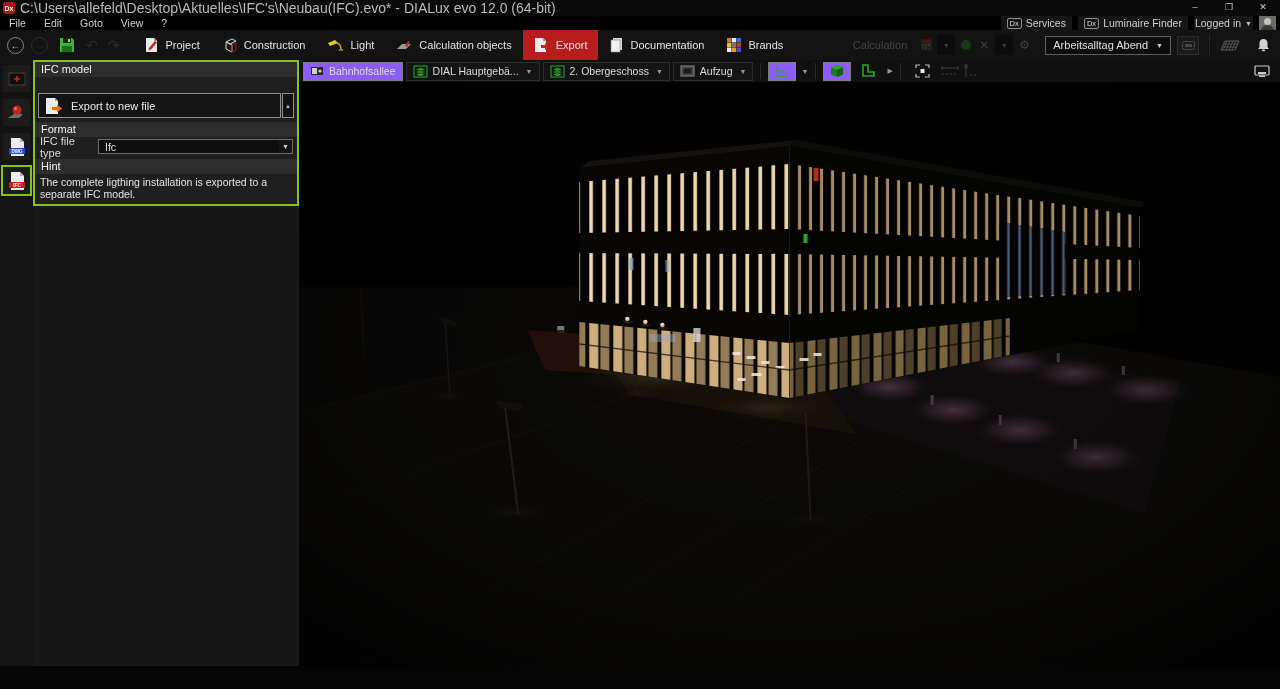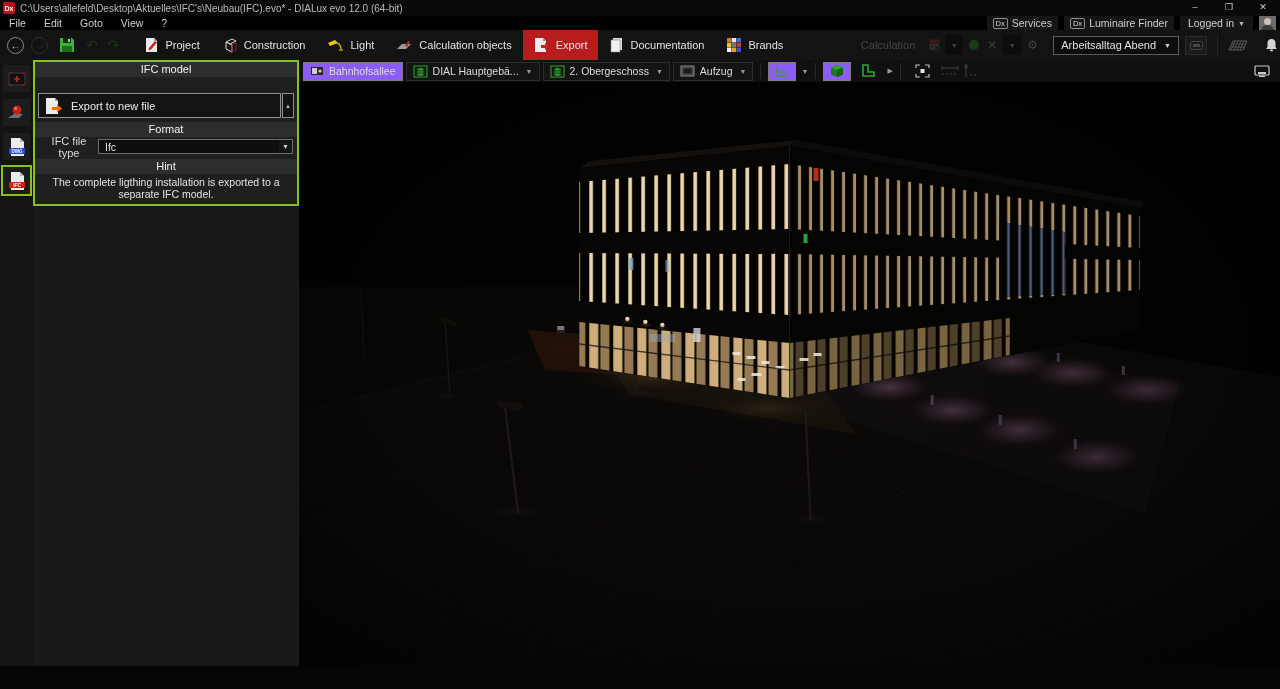--- a/index.html
+++ b/index.html
@@ -5,64 +5,64 @@
   * { margin:0; padding:0; box-sizing:border-box; }
   html,body { width:1280px; height:689px; background:#000; overflow:hidden;
               font-family:"Liberation Sans", sans-serif; }
   .app { position:relative; width:1280px; height:689px; background:#050505; }
 
   
   .titlebar { height:16px; background:#0a0a0a; display:flex; align-items:center; padding:0 0 0 3px; }
   .app-icon { width:12px; height:12px; background:#b5161c; border-radius:2px; margin-right:5px;
               display:flex; align-items:center; justify-content:center; }
   .app-icon span { color:#fff; font-size:7px; font-weight:bold; }
-  .win-title { font-size:10px; color:#b9b9b9; white-space:nowrap; }
+  .win-title { font-size:14px; color:#b9b9b9; white-space:nowrap; }
   .win-controls { margin-left:auto; display:flex; height:16px; }
   .win-controls span { width:34px; text-align:center; color:#cfcfcf; font-size:9px; line-height:15px; }
 
   
   .menubar { height:14px; background:#000; display:flex; align-items:center; font-size:10.5px; color:#cfcfcf; }
   .menu-item { padding:0 9px; cursor:default;text-align:right; }
   .menu-right { margin-left:auto; display:flex; align-items:center; gap:6px; padding-right:4px; }
   .dx-btn { display:flex; align-items:center; gap:4px; background:#161616; padding:1px 6px; }
   .dx-badge { border:1px solid #8f8f8f; color:#d8d8d8; font-size:7.5px; padding:0 2px; border-radius:2px; }
-  .logged { display:flex; align-items:center; gap:4px; background:#161616; padding:1px 8px; }
+  .logged { display:flex; align-items:center; gap:4px; background:#161616; padding:1px 1px; }
   .avatar { width:17px; height:14px; background:#6b6b6b; position:relative; overflow:hidden; }
   .avatar:before { content:""; position:absolute; left:5px; top:2px; width:7px; height:7px; border-radius:50%; background:#c9c2b8; }
   .avatar:after { content:""; position:absolute; left:2px; top:9px; width:13px; height:7px; border-radius:6px 6px 0 0; background:#3d3a36; }
 
   
   .toolbar { height:30px; background:#131313; display:flex; align-items:center; }
   .navcircle { width:17px; height:17px; border:1px solid #8a8a8a; border-radius:50%; color:#c5c5c5;
                font-size:10px; line-height:15px; text-align:center; margin-left:7px; }
   .navcircle.disabled { border-color:#2e2e2e; color:#2e2e2e; }
   .tbicon { margin-left:10px; display:flex; align-items:center; }
   .tabs { display:flex; margin-left:14px; height:30px; }
   .tab { display:flex; align-items:center; gap:6px; padding:0 11px; font-size:11px; color:#e3e3e3; height:30px; }
   .tab.active { background:#b91c1c; }
-  .toolbar-right { margin-left:auto; display:flex; align-items:center; }
+  .toolbar-right { margin-left:auto; display:flex; align-items:center; padding-right:8px; }
   .calc-label { color:#454545; font-size:11px; margin-right:10px; }
   .gbtn { display:flex; align-items:center; justify-content:center; height:20px; min-width:18px; color:#3f3f3f; }
   .gbtn.box { background:#0c0c0c; padding:0 4px; margin:0 2px; }
   .caret-tiny { font-size:7px; }
   .scene-select { display:flex; align-items:center; gap:8px; border:1px solid #5d5d5d; background:#0d0d0d;
                   height:19px; padding:0 7px; font-size:11px; color:#e0e0e0; margin:0 6px 0 12px; }
   .mini-btn { width:22px; height:19px; background:#1a1a1a; border:1px solid #2c2c2c; display:flex;
               align-items:center; justify-content:center; color:#474747; font-size:9px; }
   .tb-sep { width:1px; height:22px; background:#252525; margin:0 10px; }
 
   
   .main { position:absolute; top:60px; left:0; right:0; bottom:23px; display:flex; }
   .sidebar { width:33px; background:#131313; display:flex; flex-direction:column; align-items:center;
              padding-top:5px; gap:7px; }
   .side-tile { width:27px; height:27px; background:#1c1c1c; display:flex; align-items:center; justify-content:center; }
   .side-tile.selected { outline:2px solid #85C21F; }
 
   .panel-col { width:266px; background:#181818; position:relative; }
-  .panel-box { border:2px solid #85C21F; background:#14532d;text-align:center; }
+  .panel-box { border:2px solid #85C21F; background:#14532d; }
   .p-header { background:#2d2d2d; color:#f2f2f2; font-size:11px; padding:1px 6px 2px; }
   .export-row { display:flex; gap:1px; padding:16px 3px 4px; background:#1f1f1f; }
   .export-btn { flex:1; height:25px; border:1px solid #8f8f8f; background:#131313; display:flex;
                 align-items:center; gap:9px; padding:0 6px; color:#eaeaea; font-size:11px; }
   .export-caret { width:12px; height:25px; border:1px solid #8f8f8f; background:#131313; color:#bcbcbc;
                   font-size:6px; display:flex; align-items:center; justify-content:center; }
   .field-row { display:flex; align-items:center; height:19px; padding:0 4px 0 5px; font-size:11px; color:#dadada; background:#1f1f1f; }
   .field-row + .field-row { margin-top:1px; }
   .field-label { width:58px; flex:none; }
   .select { flex:1; height:15px; border:1px solid #6b6b6b; background:#0e0e0e; display:flex;

